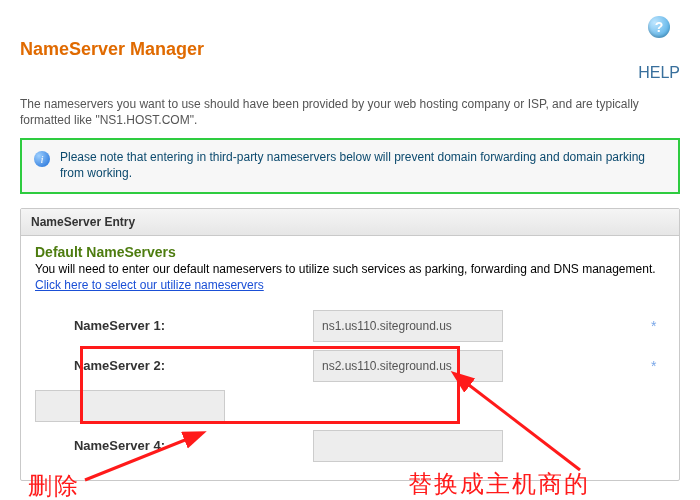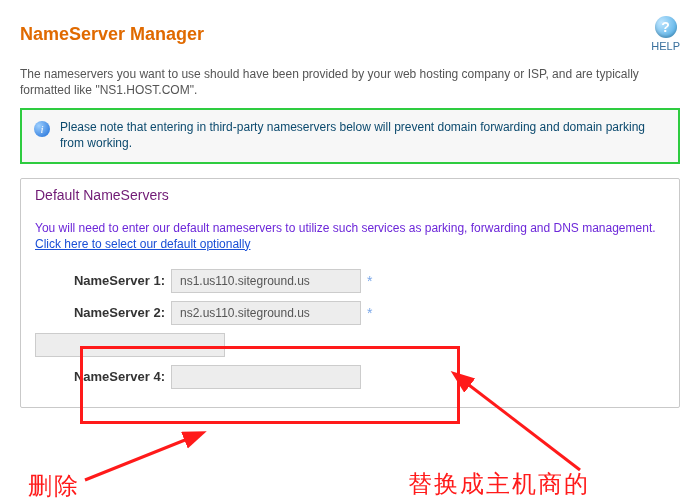--- a/index.html
+++ b/index.html
@@ -36,21 +36,21 @@
   }
   .help-icon {
     width: 22px; height: 22px;
     border-radius: 50%;
     background: radial-gradient(circle at 30% 30%, #bfe6ff, #3da3e0);
     box-shadow: inset 0 -2px 3px rgba(0,0,0,0.2);
     display: flex; align-items: center; justify-content: center;
     color: #fff; font-weight: bold; font-size: 14px;
     cursor: pointer;
   }
-  .help-label { font-size: 11px; color: #386f9c; }
+  .help-label { font-size: 16px; color: #386f9c; margin-top: 24px; }
   p.intro { color: #555; line-height: 1.35; margin-bottom: 10px; }
   p.intro .underline { text-decoration: underline; }
   .notice {
     border: 2px solid #2ecc40;
     background: #f7f7f7;
     display: flex;
     align-items: flex-start;
     gap: 10px;
     padding: 10px 12px;
     margin: 6px 0 14px 0;
@@ -70,28 +70,28 @@
   }
   .panel-head {
     background: linear-gradient(#f5f5f5, #e6e6e6);
     border-bottom: 1px solid #c9c9c9;
     padding: 6px 10px;
     font-weight: bold;
     color: #333;
     font-size: 12px;
   }
   .panel-body { padding: 8px 14px 10px 14px; }
-  .section-title { color: #701a75; font-size: 14px; font-weight: normal; margin-bottom: 18px; }
-  .section-sub { color: #6d28d9; }
+  .section-title { color: #4d7c0f; font-size: 14px; font-weight: bold; margin-bottom: 2px; }
+  .section-sub { color: #000000; }
   a.default-link { color: #1a4fd6; text-decoration: underline; display: inline-block; margin-top: 2px; margin-bottom: 10px; cursor: pointer; }
   .ns-grid { }
-  .ns-row { display: flex; align-items: center; gap: 6px; margin: 8px 0; }
+  .ns-row { display: flex; align-items: center; gap: 14px; margin: 8px 0; justify-content: space-between; }
   .ns-label { width: 130px; text-align: right; font-weight: bold; font-size: 13px; color: #333; }
   .ns-input {
-    width: 190px; height: 24px;
+    width: 190px; height: 32px;
     border: 1px solid #ccc;
     background: #ededed;
     padding: 2px 8px;
     font-size: 12px;
     color: #555;
   }
   .asterisk { color: #7aa7e8; font-size: 14px; width: 14px; }
   .red-box {
     position: absolute;
     border: 3px solid #ff1a1a;
@@ -124,24 +124,25 @@
   <p class="intro">
     <span>The nameservers you want to use should have been provided by your web hosting company or ISP, and are typically formatted like </span><span>"NS1.HOST.COM".</span>
   </p>
 
   <div class="notice">
     <div class="info-icon">i</div>
     <div class="notice-text">Please note that entering in third-party nameservers below will prevent domain forwarding and domain parking from working.</div>
   </div>
 
   <div class="panel">
+    <div class="panel-head">NameServer Entry</div>
     <div class="panel-body">
       <div class="section-title">Default NameServers</div>
       <span class="section-sub">You will need to enter our default nameservers to utilize such services as parking, forwarding and DNS management.</span><br>
-      <a class="default-link">Click here to select our default optionally</a>
+      <a class="default-link">Click here to select our utilize nameservers</a>
 
       <div class="ns-grid">
         <div class="ns-row">
           <div class="ns-label">NameServer 1:</div>
           <input class="ns-input" value="ns1.us110.siteground.us" style="">
           <div class="asterisk">*</div>
         </div>
         <div class="ns-row">
           <div class="ns-label">NameServer 2:</div>
           <input class="ns-input" value="ns2.us110.siteground.us" style="">

